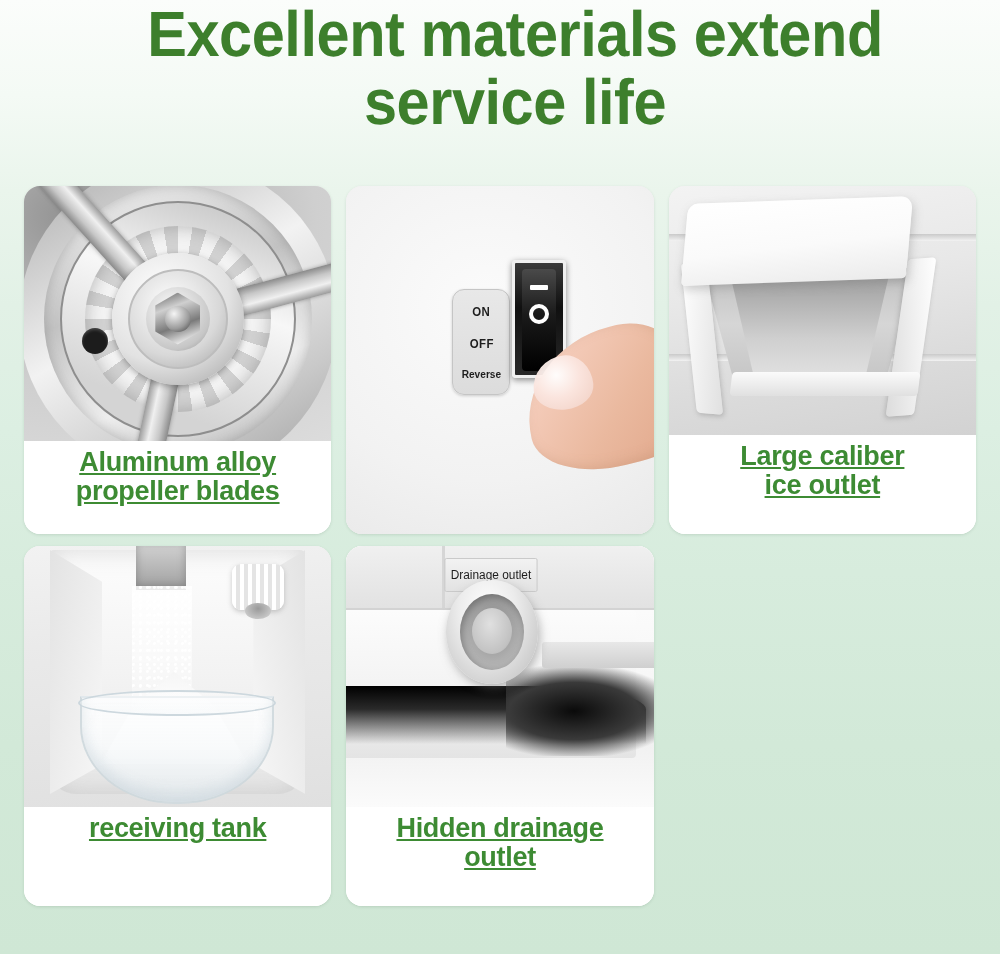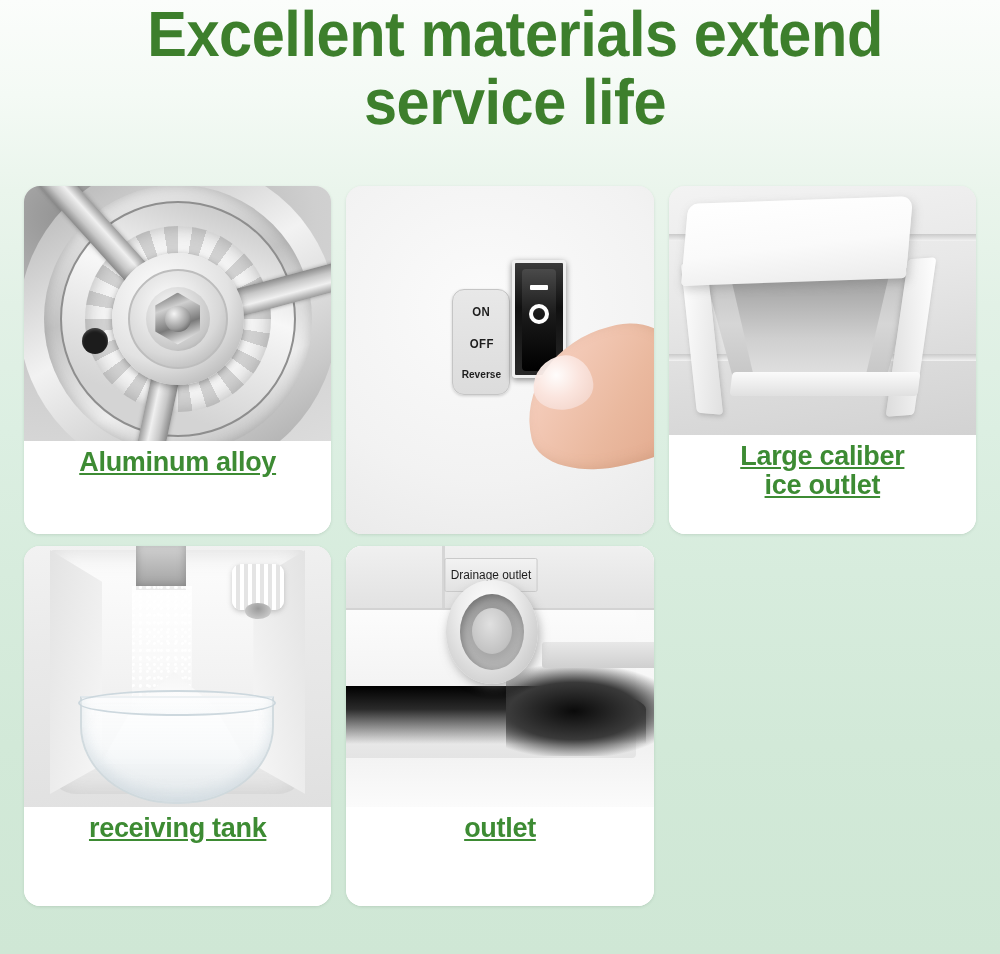--- a/index.html
+++ b/index.html
@@ -550,20 +550,21 @@
           <div class="ring r-f"></div>
           <div class="ring r-g"></div>
           <div class="hexnut">
             <div class="hexnut-in"></div>
           </div>
         </div>
         <div class="dot-hole"></div>
       </div>
       <div class="caption">
         <span class="cline">Aluminum alloy</span>
+        <span class="cline">propeller blades</span>
       </div>
     </div>
 
     <div class="card r1">
       <div class="photo">
         <div class="sw-bg"></div>
         <div class="label-plate">
           <span>ON</span>
           <span>OFF</span>
           <span class="small">Reverse</span>
@@ -626,18 +627,19 @@
         <div class="dr-body"></div>
         <div class="dr-shadow"></div>
         <div class="dr-shadow2"></div>
         <div class="dr-foot"></div>
         <div class="dr-tag">Drainage outlet</div>
         <div class="dr-port"></div>
         <div class="dr-port-mid"></div>
         <div class="dr-port-in"></div>
       </div>
       <div class="caption">
+        <span class="cline">Hidden drainage</span>
         <span class="cline">outlet</span>
       </div>
     </div>
 
   </div>
 </div>
 
 </body></html>

